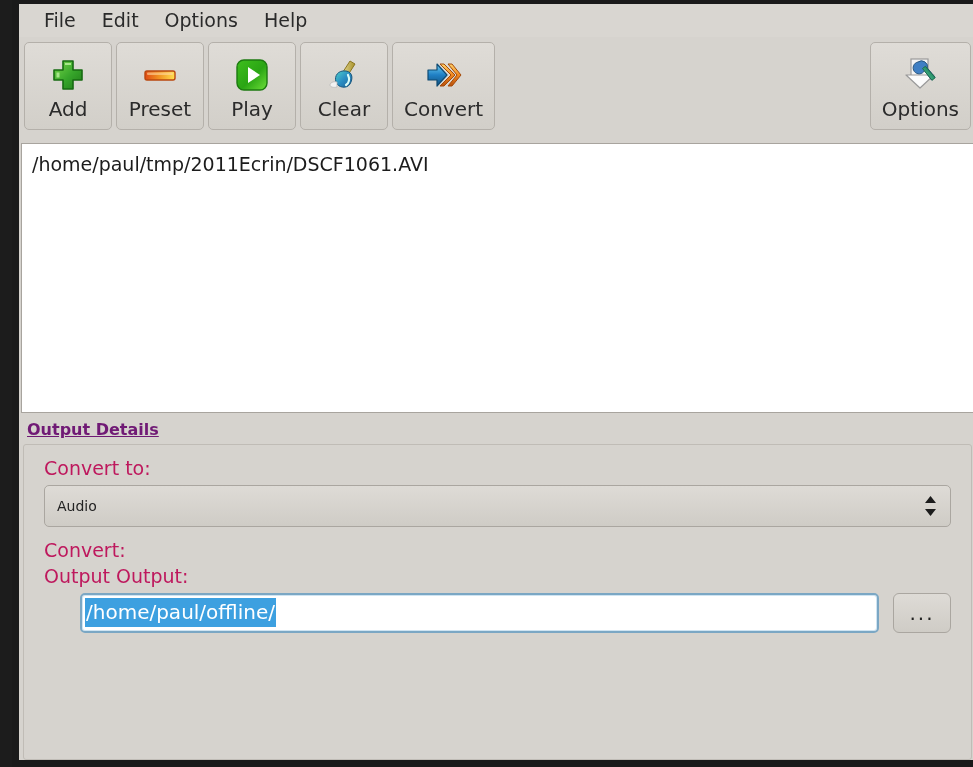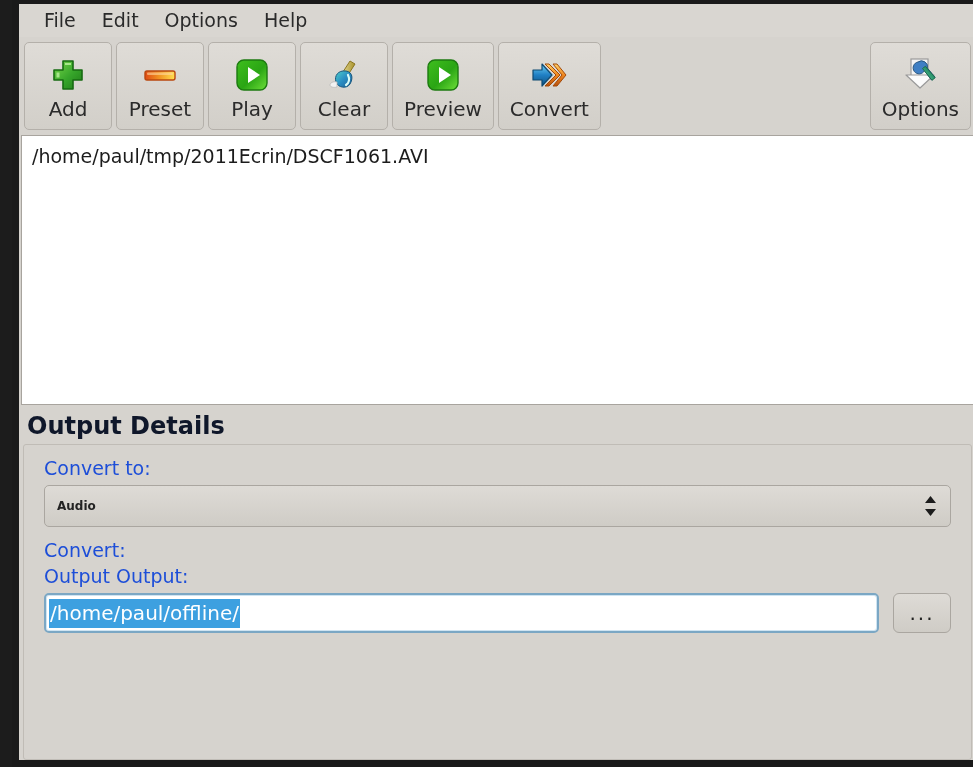--- a/index.html
+++ b/index.html
@@ -89,21 +89,21 @@
     font-size: 20px;
     color: #2b2b2b;
     line-height: 1;
     margin-top: 2px;
     white-space: nowrap;
   }
 
   
   #filelist {
     flex: 0 0 270px;
-    margin: 0 2px 0 2px;
+    margin: 8px 2px 0 2px;
     background: #ffffff;
     border: 1px solid #a8a49e;
     box-sizing: border-box;
     overflow: hidden;
     padding: 7px 0 0 0;
   }
   .file-row {
     font-size: 19px;
     color: #1c1c1c;
     padding: 2px 10px;
@@ -113,69 +113,70 @@
 
   
   #outdetails {
     flex: 1 1 auto;
     padding: 8px 4px 0 4px;
     box-sizing: border-box;
     display: flex;
     flex-direction: column;
   }
   #group-title {
-    font-size: 24px;
+    font-size: 16px;
     font-weight: bold;
-    color: #0f172a;
+    color: #701a75;
     padding: 0 0 5px 4px;
     line-height: 1.1;
+    text-decoration: underline;
   }
   #groupbox {
     flex: 1 1 auto;
     border: 1px solid #c0bcb6;
     border-radius: 3px;
     box-sizing: border-box;
     padding: 14px 20px 0 20px;
   }
   .field-label {
     font-size: 19px;
-    color: #1d4ed8;
+    color: #be185d;
     line-height: 1;
     margin-bottom: 7px;
   }
   .combo {
     height: 42px;
     box-sizing: border-box;
     border: 1px solid #aaa6a0;
     border-radius: 5px;
     background: linear-gradient(180deg, #dedbd6 0%, #cfccc6 100%);
     display: flex;
     align-items: center;
     padding: 0 12px 0 12px;
     margin-bottom: 14px;
     cursor: default;
   }
   .combo .combo-value {
-    font-size: 12px;
+    font-size: 14px;
     color: #232323;
     flex: 1 1 auto;
     line-height: 1;
-    font-weight: bold;
   }
   .combo .combo-arrow {
     flex: 0 0 auto;
     display: flex;
     align-items: center;
     justify-content: center;
     width: 16px;
   }
 
   #folder-row {
     display: flex;
     align-items: center;
+    margin-left: 36px;
   }
   #folder-input {
     flex: 1 1 auto;
     height: 40px;
     box-sizing: border-box;
     background: #ffffff;
     border: 2px solid #7ba7c4;
     border-radius: 5px;
     box-shadow: 0 0 0 1px #cfe4f2 inset;
     display: flex;
@@ -295,29 +296,20 @@
             </defs>
             <path d="M26 6 l5 3 l-9 14 l-5 -3 z" fill="url(#gHandle)" stroke="#8a7520" stroke-width="1"></path>
             <path d="M22 16 c-8 -1 -12 5 -10 11 c2 6 11 7 14 2 c3 -5 3 -12 -4 -13 z" fill="url(#gBrushBody)" stroke="#18587f" stroke-width="1"></path>
             <path d="M24 20 c2 4 1 8 -2 10" fill="none" stroke="#d9fbf6" stroke-width="2.2" stroke-linecap="round"></path>
             <path d="M13 27 c-4 -1 -7 1 -7 3 c0 2 4 3 7 2 z" fill="#f2f2f2" stroke="#b9b9b9" stroke-width="0.8"></path>
           </svg>
         </span>
         <span class="tlabel">Clear</span>
       </div>
 
-      <div class="tbtn">
-        <span class="ticon">
-          <svg width="40" height="40" viewBox="0 0 40 40">
-            <rect x="5" y="5" width="30" height="30" rx="7" fill="url(#gPlayBox)" stroke="#1c7a10" stroke-width="1.4"></rect>
-            <path d="M16 12 l12 8 l-12 8 z" fill="#ffffff"></path>
-          </svg>
-        </span>
-        <span class="tlabel">Preview</span>
-      </div>
 
       <div class="tbtn">
         <span class="ticon">
           <svg width="40" height="40" viewBox="0 0 40 40">
             <defs>
               <linearGradient id="gBlueArrow" x1="0" y1="0" x2="0" y2="1">
                 <stop offset="0%" stop-color="#6fd0f5"></stop>
                 <stop offset="50%" stop-color="#1f7fc4"></stop>
                 <stop offset="100%" stop-color="#12527f"></stop>
               </linearGradient>

